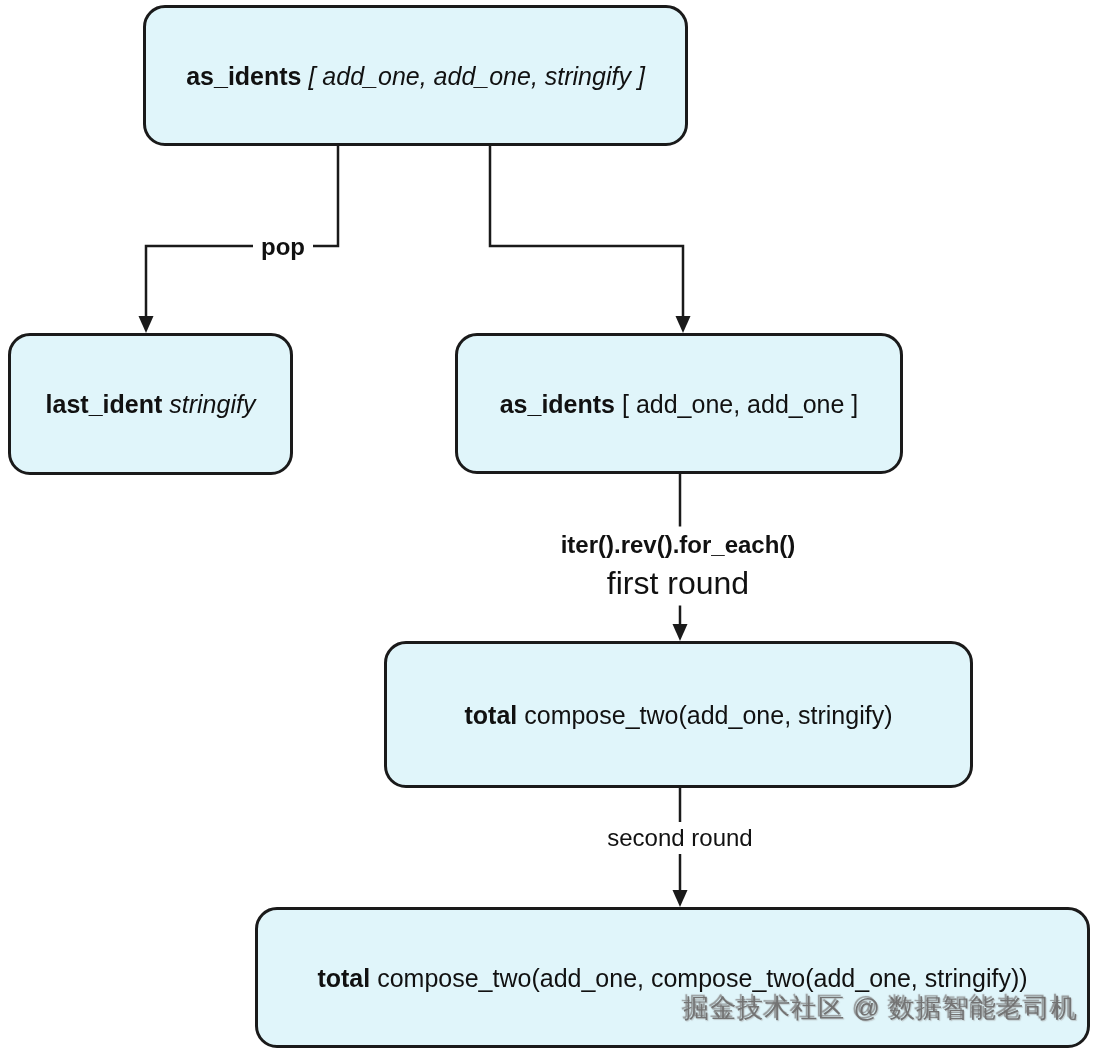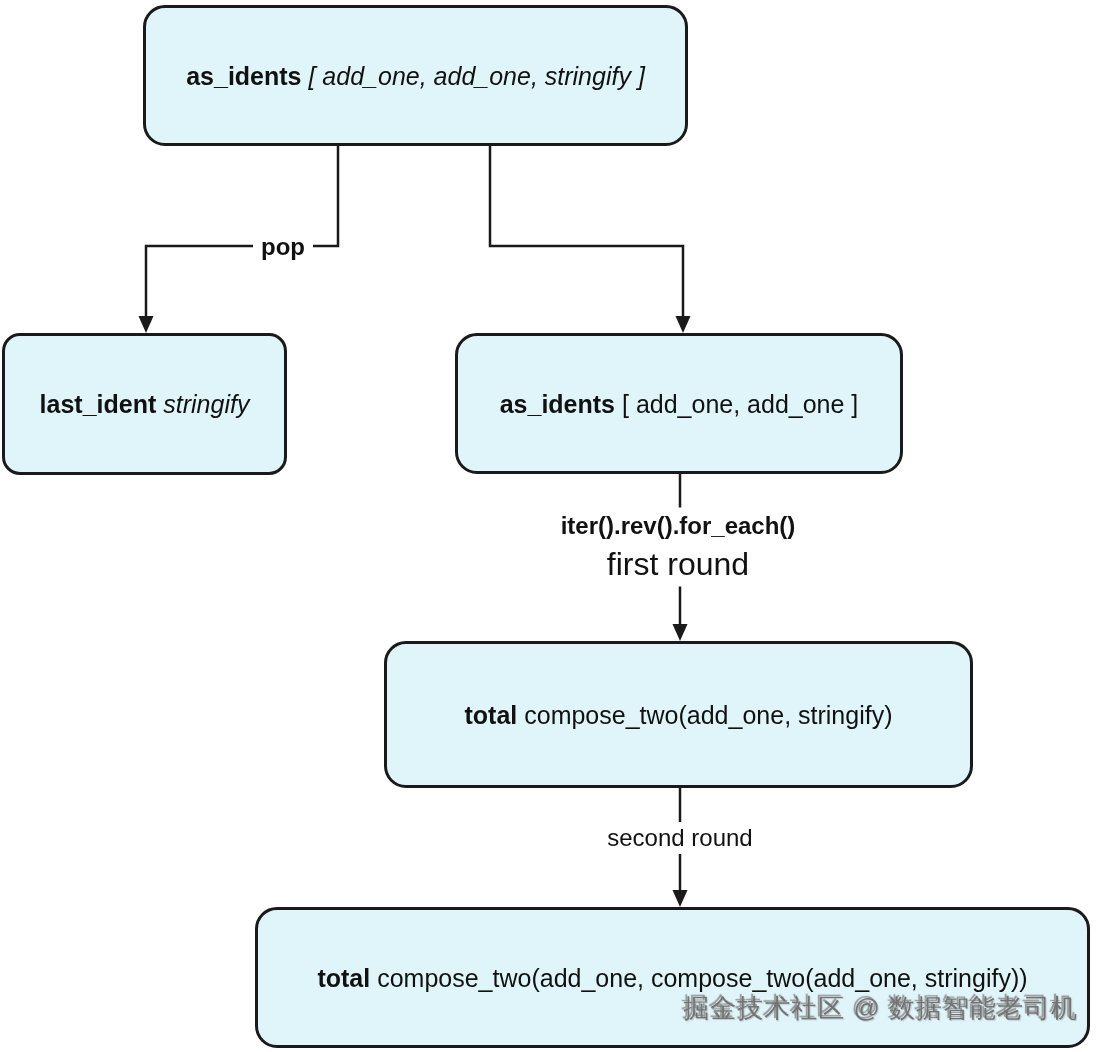--- a/index.html
+++ b/index.html
@@ -88,21 +88,21 @@
     <path d="M680,788 L680,894" stroke="#1a1a1a" stroke-width="2.5"></path>
     <polygon points="672.5,890 687.5,890 680,907" fill="#1a1a1a"></polygon>
   </svg>
 
   <div class="node" style="left:143px; top:5px; width:545px; height:141px;">
     <span class="kw">as_idents</span>
       <span class="sp"> </span>
       <span class="it">[ add_one, add_one, stringify ]</span>
   </div>
 
-  <div class="node" style="left:2px; top:333px; width:285px; height:142px;border-radius:18px;">
+  <div class="node" style="left:8px; top:333px; width:285px; height:142px;">
     <span class="kw">last_ident</span>
       <span class="sp"> </span>
       <span class="it">stringify</span>
   </div>
 
   <div class="node" style="left:455px; top:333px; width:448px; height:141px;">
     <span class="kw">as_idents</span>
       <span class="sp"> </span>
       <span>[ add_one, add_one ]</span>
   </div>
@@ -114,21 +114,21 @@
   </div>
 
   <div class="node" style="left:255px; top:907px; width:835px; height:141px;">
     <span class="kw">total</span>
       <span class="sp"> </span>
       <span>compose_two(add_one, compose_two(add_one, stringify))</span>
   </div>
 
   <div class="edge-label bold" style="left:277px; top:247px;margin-left:6px;">pop</div>
 
-  <div class="label-stack" style="left:678px; top:547px;">
+  <div class="label-stack" style="left:678px; top:566px;">
     <div class="l1">iter().rev().for_each()</div>
     <div class="l2">first round</div>
   </div>
 
   <div class="edge-label" style="left:680px; top:838px;">second round</div>
 
   <div class="watermark">掘金技术社区 @ 数据智能老司机</div>
 
 </div>
 

